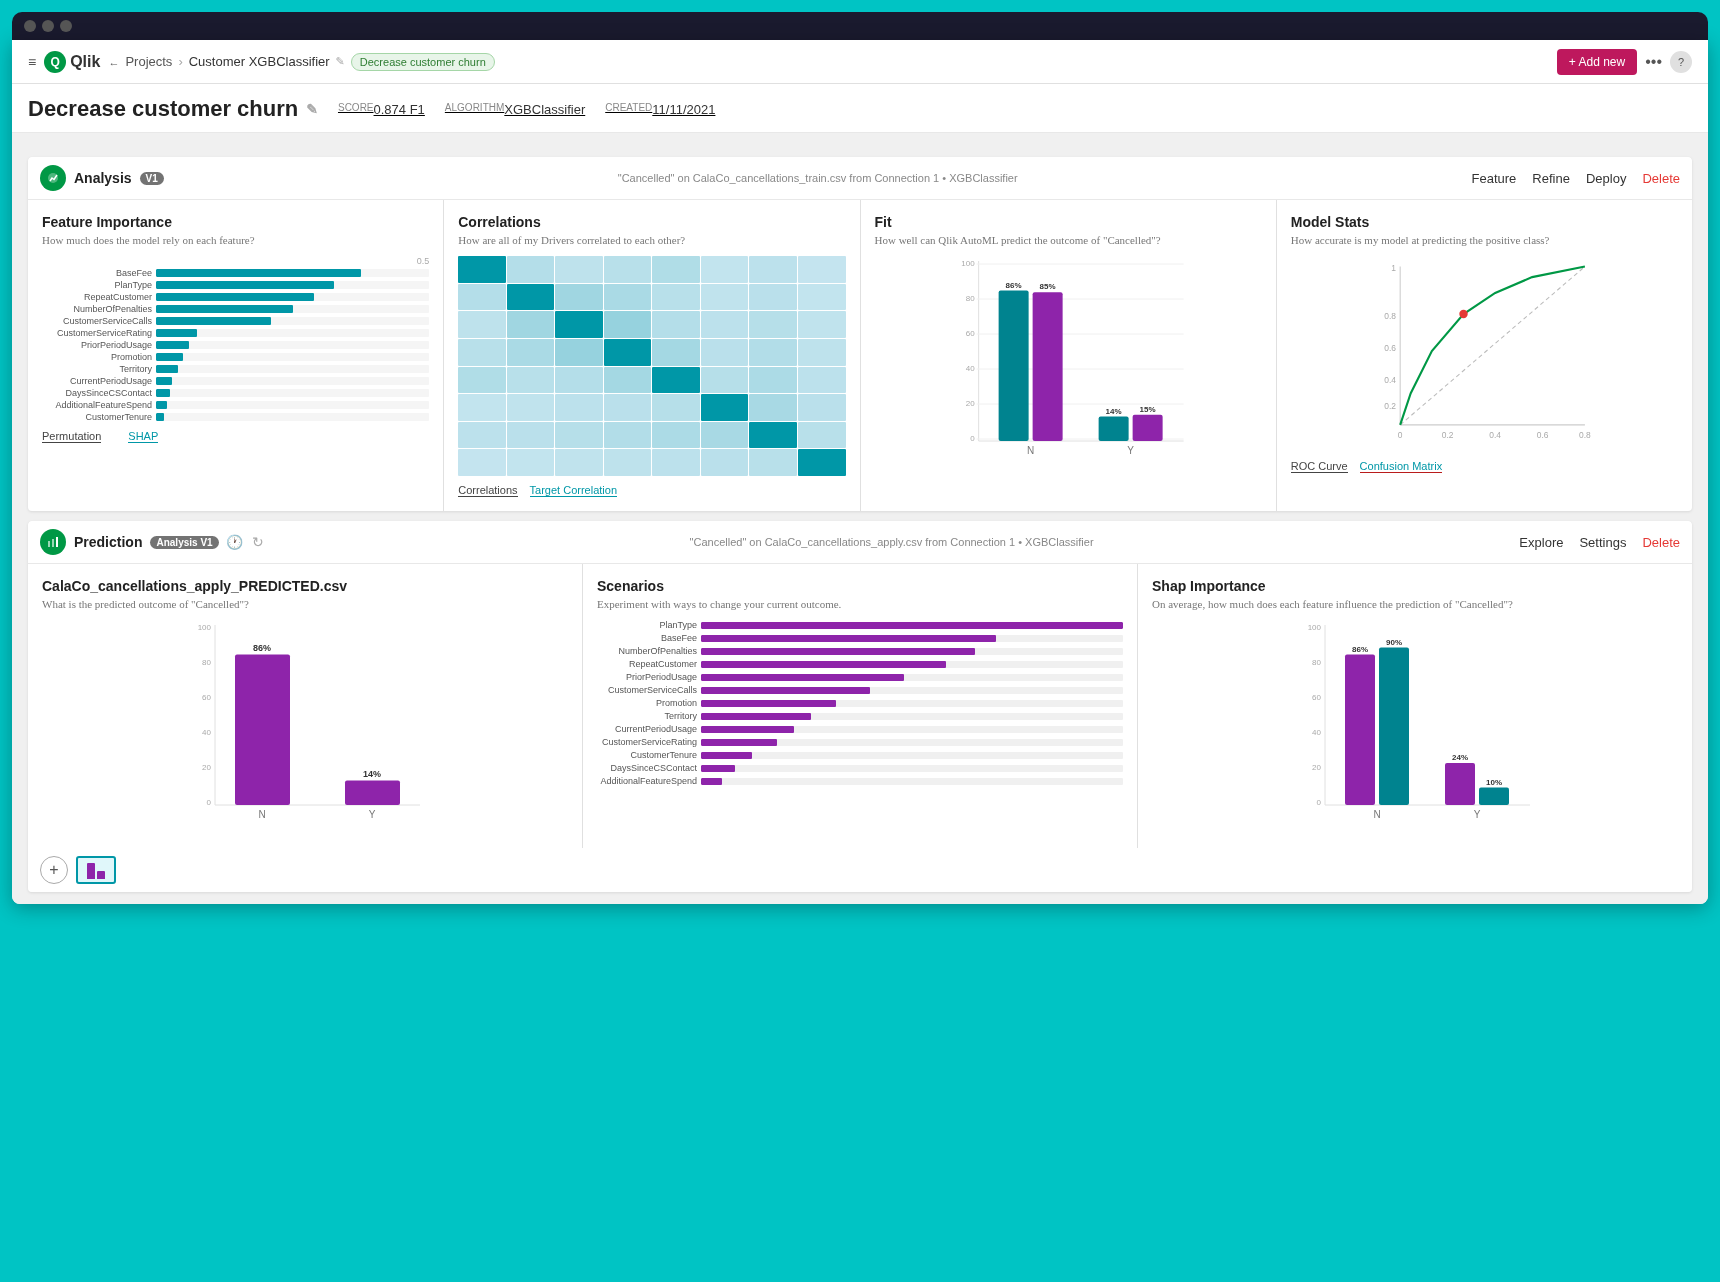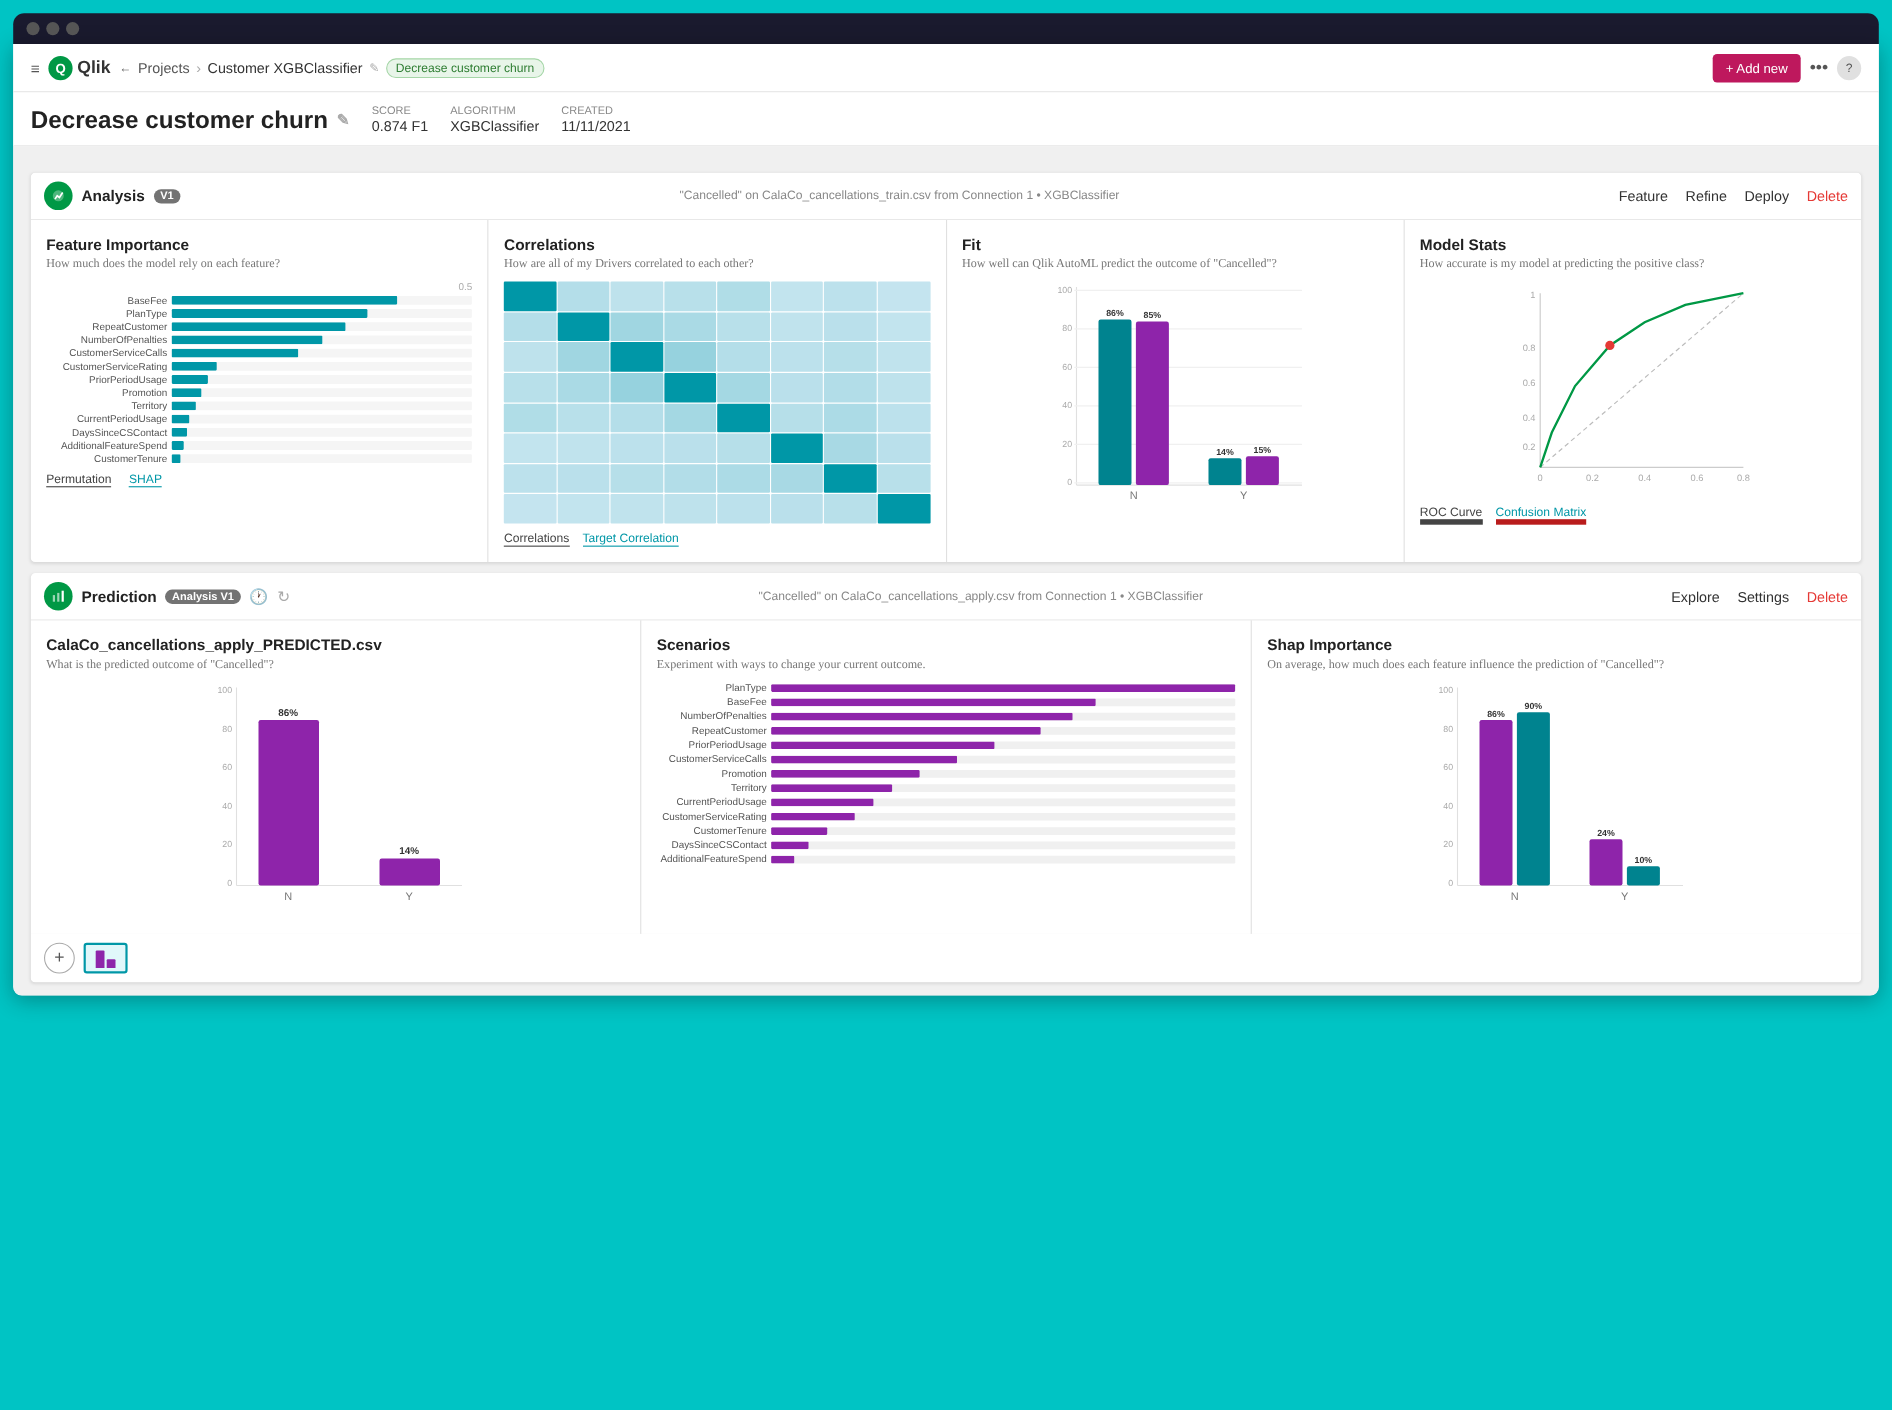--- a/index.html
+++ b/index.html
@@ -127,21 +127,21 @@
     }
     .page-title {
       font-size: 22px;
       font-weight: 700;
       color: #222;
       display: flex;
       align-items: center;
       gap: 8px;
     }
     .page-title .edit-pencil { color: #aaa; font-size: 14px; }
-    .meta-item { display: flex; flex-direction: column; }
+    .meta-item { display: flex; flex-direction: row; text-decoration: underline; }
     .meta-label { font-size: 10px; color: #888; text-transform: uppercase; }
     .meta-value { font-size: 13px; color: #333; font-weight: 500; }
 
     
     .main-content {
       padding: 12px 16px;
       background: #f0f0f0;
     }
 
     
@@ -251,21 +251,21 @@
       border-radius: 1px;
       overflow: hidden;
     }
     .fi-bar {
       height: 100%;
       background: #0097a7;
       border-radius: 1px;
     }
     .fi-links {
       display: flex;
-      gap: 16px;
+      gap: 27px;
       margin-top: 8px;
     }
     .fi-link {
       font-size: 11px;
       color: #0097a7;
       cursor: pointer;
       border-bottom: 1px solid #0097a7;
     }
     .fi-link.active { color: #444; border-bottom-color: #444; }
 
@@ -305,21 +305,21 @@
     }
     .roc-links {
       display: flex;
       gap: 12px;
       margin-top: 4px;
     }
     .roc-link {
       font-size: 11px;
       color: #0097a7;
       cursor: pointer;
-      border-bottom: 5px solid #b91c1c;
+      border-bottom: 1px solid #b91c1c;
     }
     .roc-link.active { color: #444; border-bottom-color: #444; }
 
     
     .section-wrapper {
       margin-top: 12px;
       border-radius: 4px;
       overflow: hidden;
       box-shadow: 0 1px 3px rgba(0,0,0,0.1);
     }

